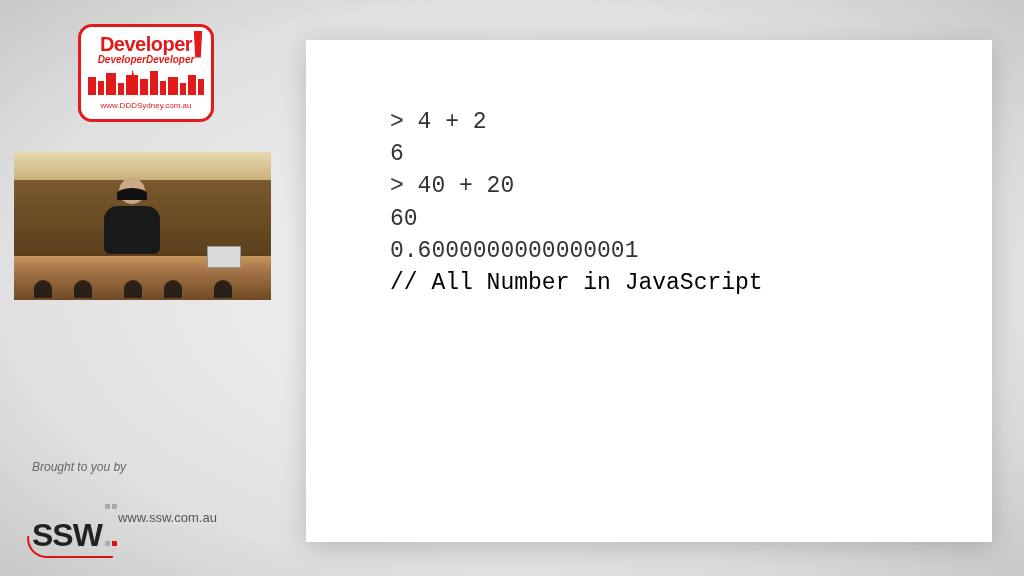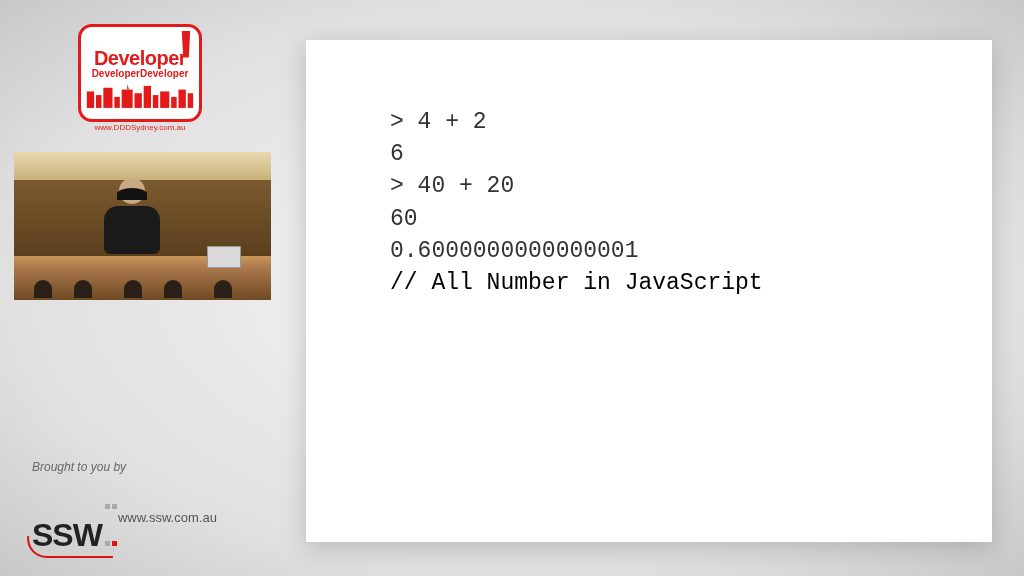--- a/index.html
+++ b/index.html
@@ -10,52 +10,53 @@
       font-family: Arial, sans-serif;
       position: relative;
       overflow: hidden;
     }
 
     
     .ddd-logo {
       position: absolute;
       top: 24px;
       left: 78px;
-      width: 124px;
+      width: 136px;
       height: 98px;
       background: #fff;
       border: 3px solid #e21a1a;
       border-radius: 14px;
       display: flex;
       flex-direction: column;
       align-items: center;
-      padding: 20px 4px 4px 4px;
+      padding: 6px 4px 4px 4px;
     }
     .ddd-logo .dev-main {
       font-weight: bold;
       font-size: 20px;
       color: #e21a1a;
       letter-spacing: -0.5px;
     }
     .ddd-logo .dev-sub {
       font-weight: bold;
       font-size: 10px;
       color: #e21a1a;
       margin-top: -2px;
+      font-style: italic;
     }
     .ddd-logo .skyline {
       width: 100%;
       height: 26px;
       margin-top: 4px;
     }
     .ddd-logo .skyline svg { width: 100%; height: 100%; }
     .ddd-logo .url {
       font-size: 8px;
       color: #e21a1a;
-      margin-top: 14px;
+      margin-top: 6px;
     }
     .ddd-logo .bang {
       position: absolute;
       top: 4px;
       right: 6px;
       width: 14px;
       height: 38px;
       background: #e21a1a;
       clip-path: polygon(20% 0, 80% 0, 70% 70%, 30% 70%);
     }

